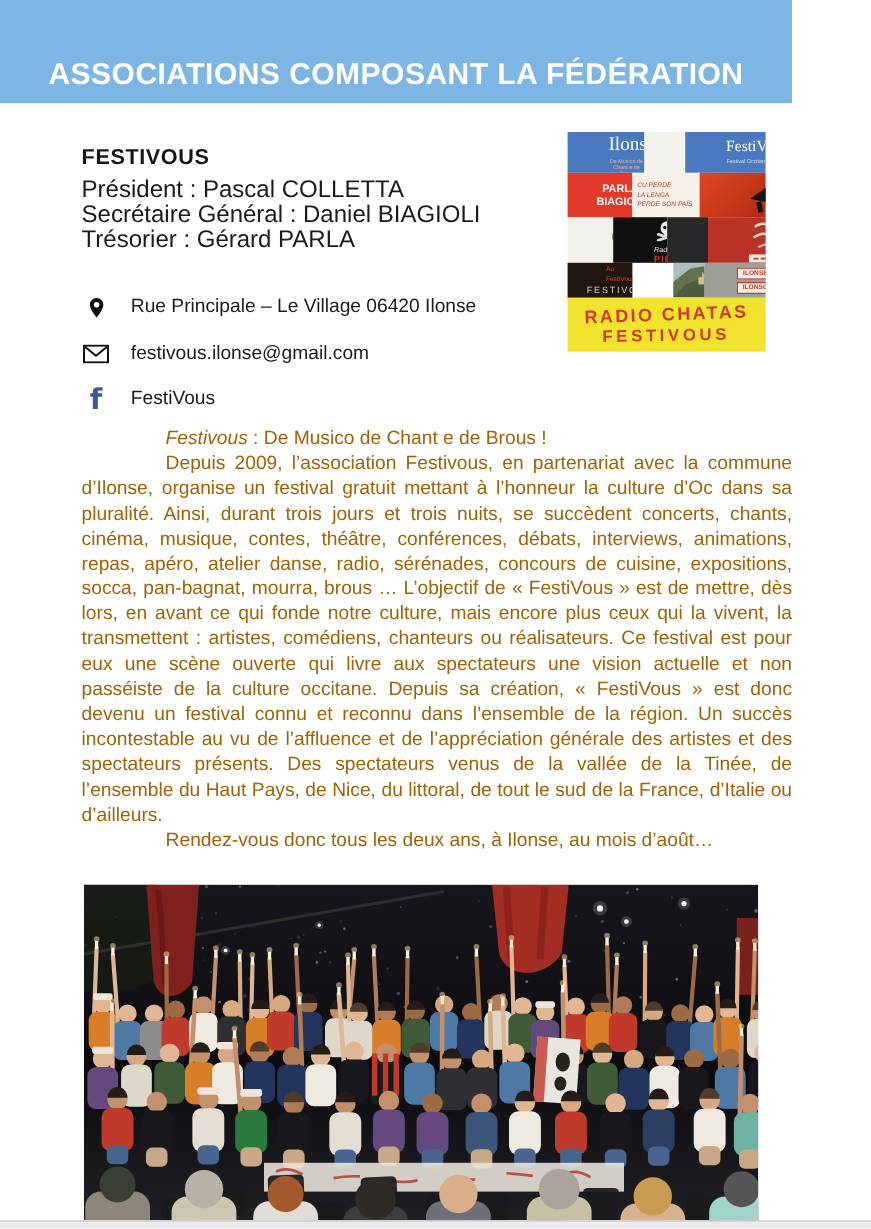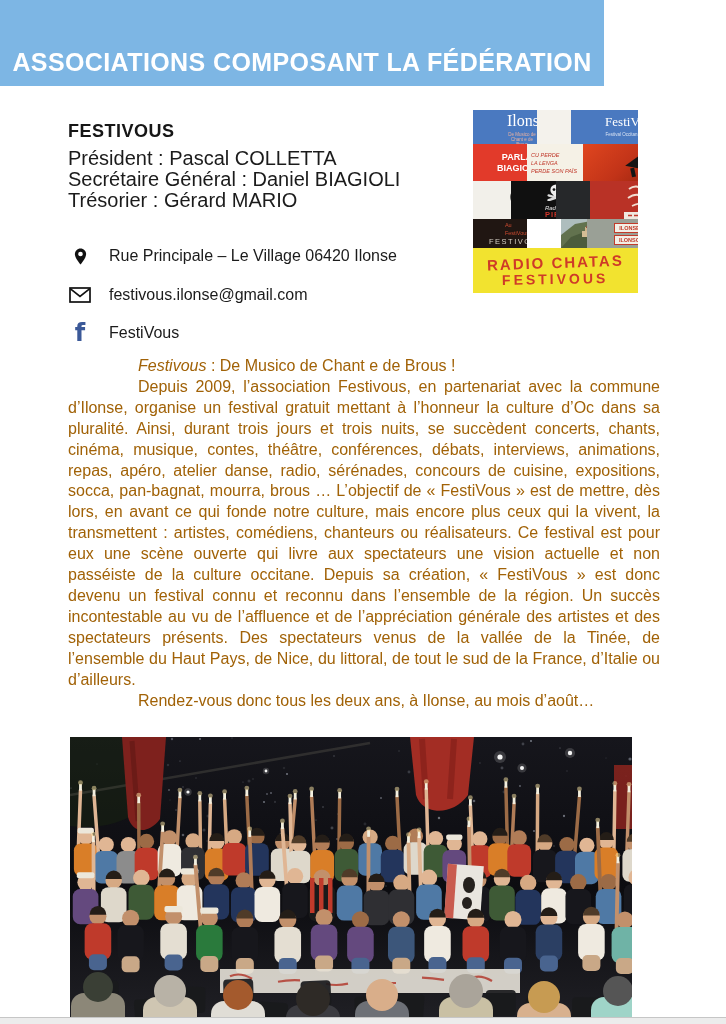--- a/index.html
+++ b/index.html
@@ -1,20 +1,20 @@
 <!DOCTYPE html>
 <html lang="fr"><head>
 <meta charset="utf-8">
 <style>
   html,body{margin:0;padding:0;background:#fff;}
   .page{position:relative;width:726px;height:1024px;background:#ffffff;overflow:hidden;
         font-family:"Liberation Sans",sans-serif;color:#1b1b1b;}
 
   
-  .banner{position:absolute;left:0;top:0;width:604px;height:86px;background:#7db6e4;
+  .banner{position:absolute;left:0;top:0;width:660px;height:86px;background:#7db6e4;
           display:flex;justify-content:center;align-items:flex-end;box-sizing:border-box;
           padding-bottom:9px;}
   .banner h1{margin:0;font-size:25px;font-weight:bold;color:#ffffff;letter-spacing:.4px;}
 
   
   .assoc-name{position:absolute;left:68px;top:106px;font-size:18px;font-weight:bold;
               letter-spacing:.5px;color:#161616;}
   .officers{position:absolute;left:68px;top:148px;font-size:20px;line-height:21px;}
 
   
@@ -86,21 +86,21 @@
 <div class="page">
 
   <header class="banner">
     <h1>ASSOCIATIONS COMPOSANT LA FÉDÉRATION</h1>
   </header>
 
   <h2 class="assoc-name">FESTIVOUS</h2>
   <div class="officers">
     <div>Président : Pascal COLLETTA</div>
     <div>Secrétaire Général : Daniel BIAGIOLI</div>
-    <div>Trésorier : Gérard MARIO</div>
+    <div>Trésorier : Gérard PARLA</div>
   </div>
 
   <ul class="contacts">
     <li>
       <span class="cicon">
         <svg width="17" height="21" viewBox="0 0 20 22">
           <path d="M10 1.5 C6.3 1.5 3.4 4.4 3.4 8.1 C3.4 13 10 20.5 10 20.5 C10 20.5 16.6 13 16.6 8.1 C16.6 4.4 13.7 1.5 10 1.5 Z" fill="#111"></path>
           <circle cx="10" cy="8" r="2.7" fill="#fff"></circle>
         </svg>
       </span>

